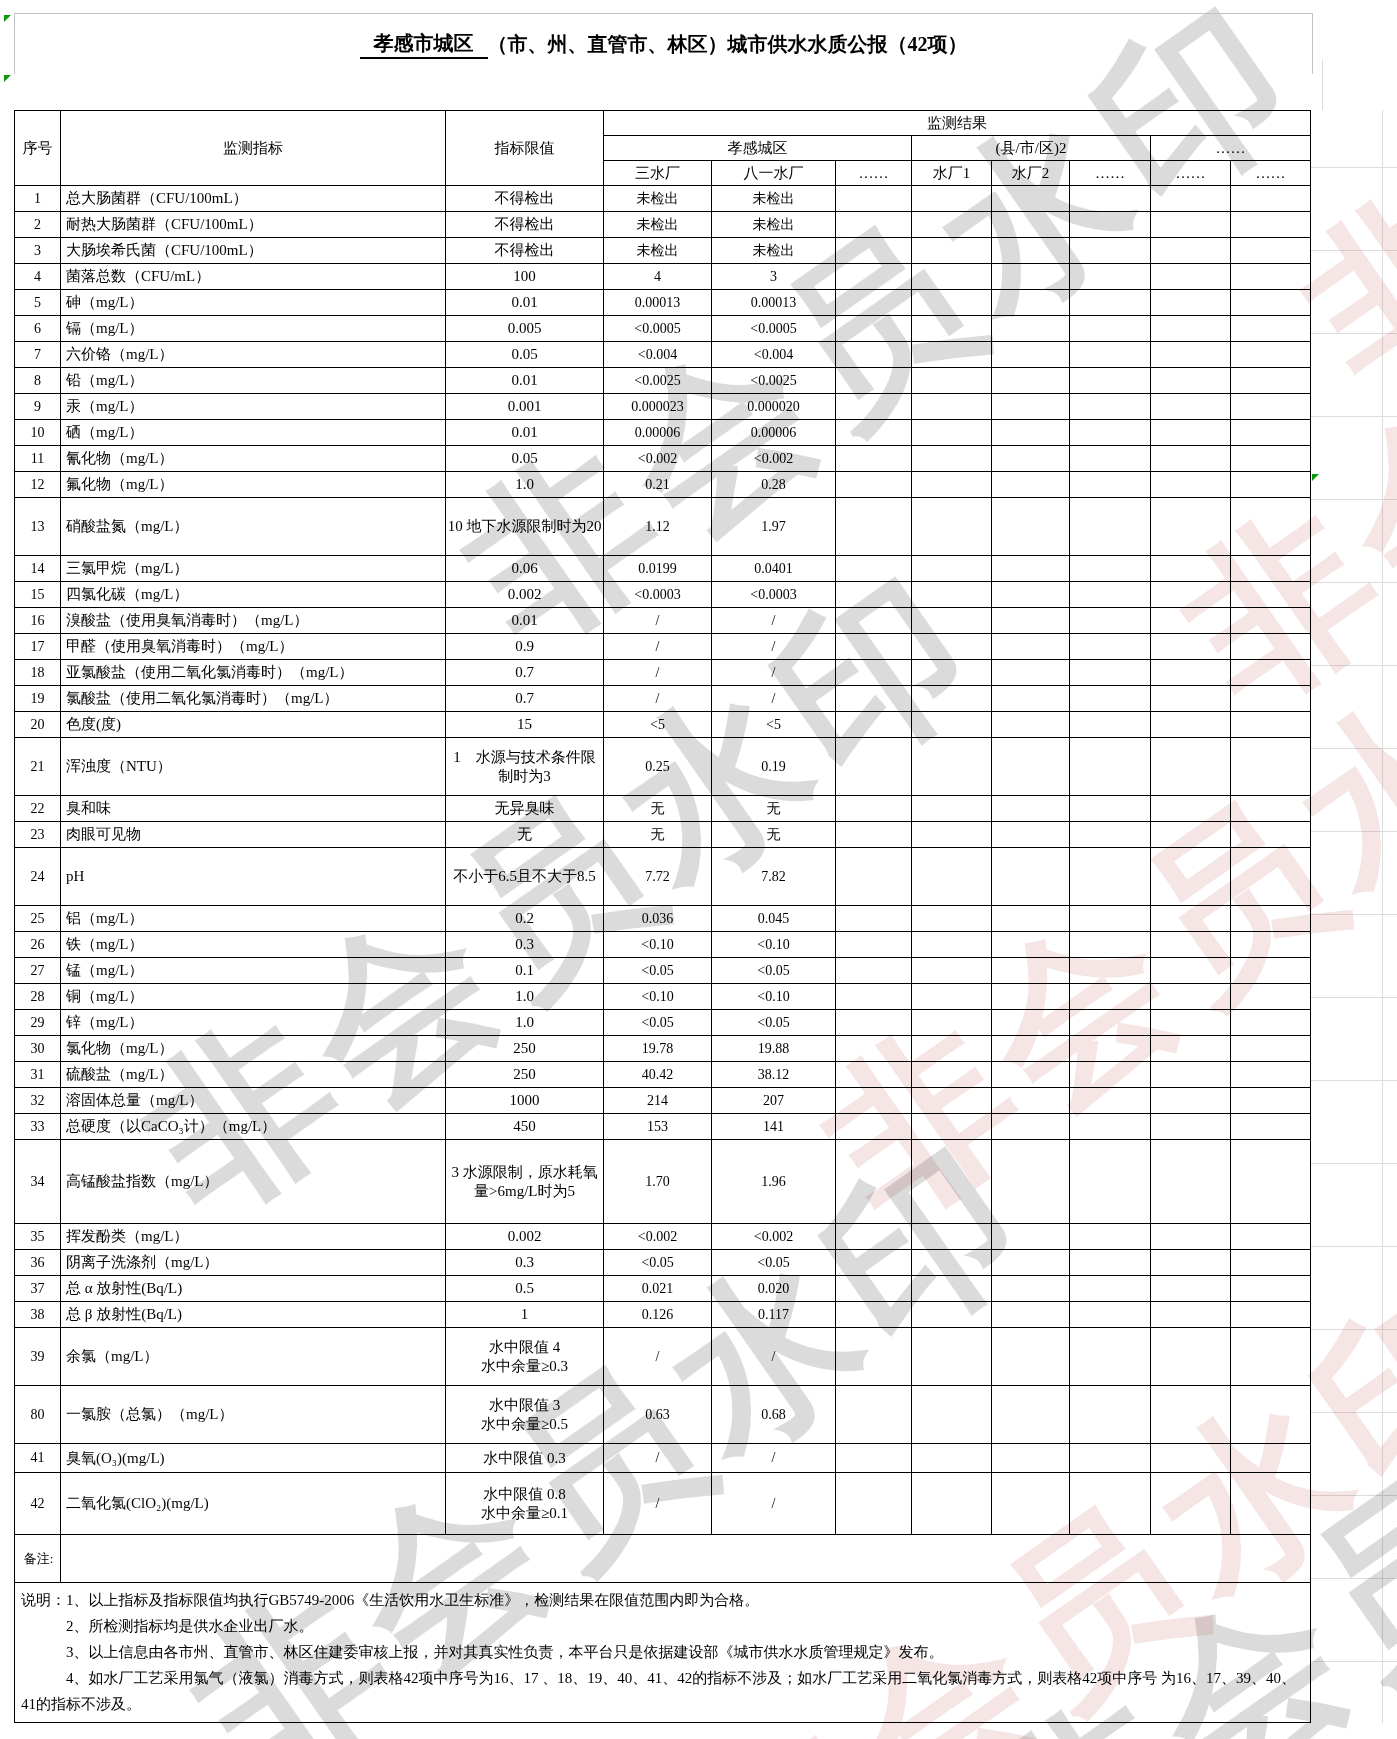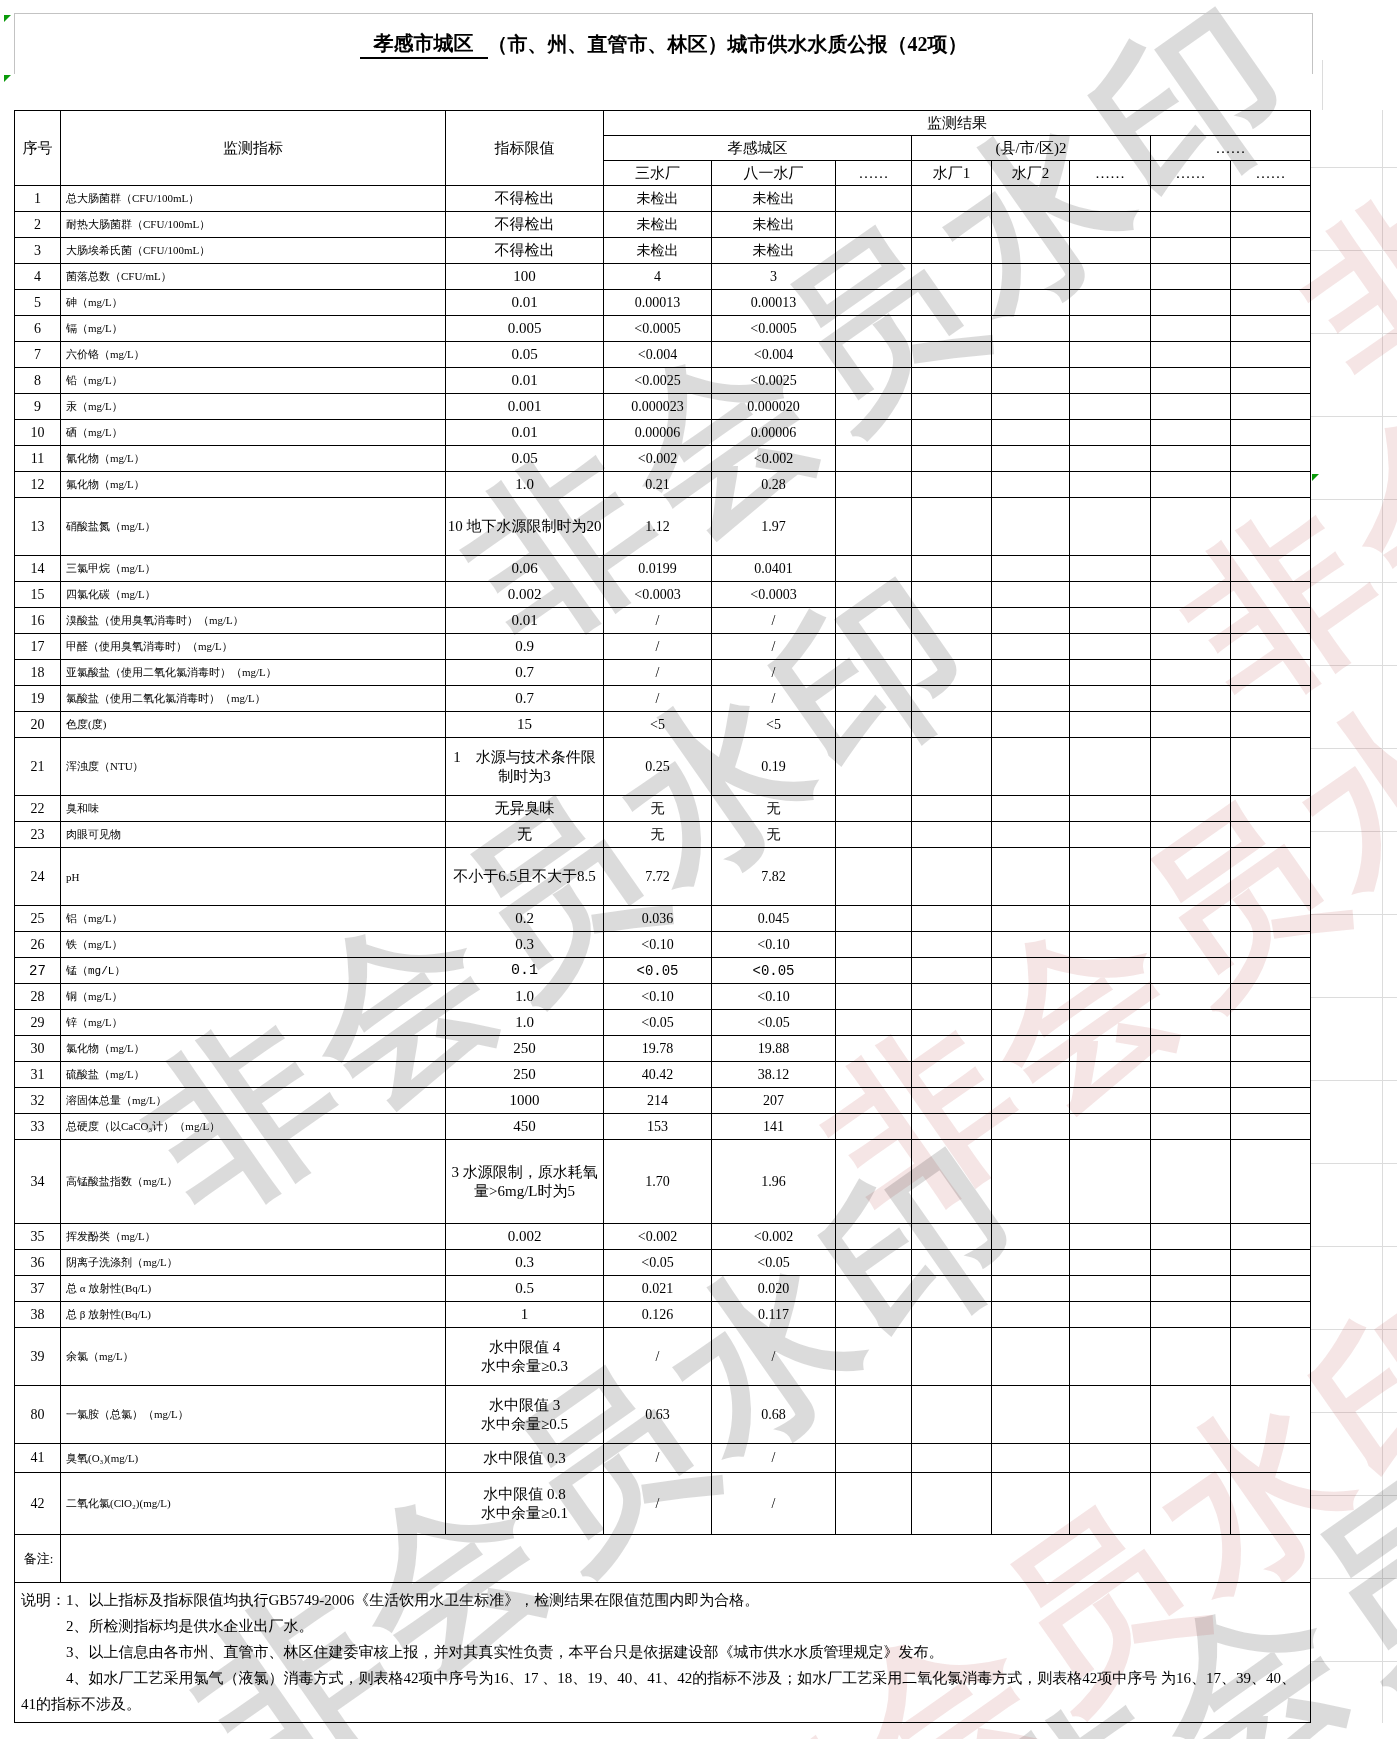--- a/index.html
+++ b/index.html
@@ -29,21 +29,21 @@
       border-top:1px solid #c3c3c3;border-right:1px solid #c3c3c3;font-size:15px;}
   #meta-row .meta{position:absolute;top:9px;}
 
   
   #main-table{position:absolute;left:14px;top:110px;z-index:2;border-collapse:collapse;table-layout:fixed;width:1297px;}
   #main-table th,#main-table td{border:1px solid #000;font-weight:normal;text-align:center;vertical-align:middle;
       padding:0;overflow:hidden;}
   #main-table thead tr{height:25px;}
   #main-table th{font-size:15px;}
   .c-no{font-size:14px;}
-  .c-name{font-size:11px;text-align:left !important;padding-left:5px !important;}
+  .c-name{font-size:15px;text-align:left !important;padding-left:5px !important;}
   .c-limit{font-size:15px;white-space:pre-line;line-height:19px;}
   .c-val{font-size:14px;}
   .remark-label{font-size:13px;text-align:right;padding-left:2px !important;}
   .notes{font-size:15px;text-align:left !important;vertical-align:top !important;
       white-space:pre-wrap;line-height:26px;padding:4px 8px 0 6px !important;}
 </style>
 </head>
 <body>
 
 <div id="canvas">
@@ -442,21 +442,21 @@
           <td class="c-limit">0.3</td>
           <td class="c-val">&lt;0.10</td>
           <td class="c-val">&lt;0.10</td>
           <td class="c-val"></td>
           <td class="c-val"></td>
           <td class="c-val"></td>
           <td class="c-val"></td>
           <td class="c-val"></td>
           <td class="c-val"></td>
         </tr>
-        <tr style="height: 26px; font-family: Liberation Mono, monospace;">
+        <tr style="height: 26px;">
           <td class="c-no">27</td>
           <td class="c-name">锰（mg/L）</td>
           <td class="c-limit">0.1</td>
           <td class="c-val">&lt;0.05</td>
           <td class="c-val">&lt;0.05</td>
           <td class="c-val"></td>
           <td class="c-val"></td>
           <td class="c-val"></td>
           <td class="c-val"></td>
           <td class="c-val"></td>

